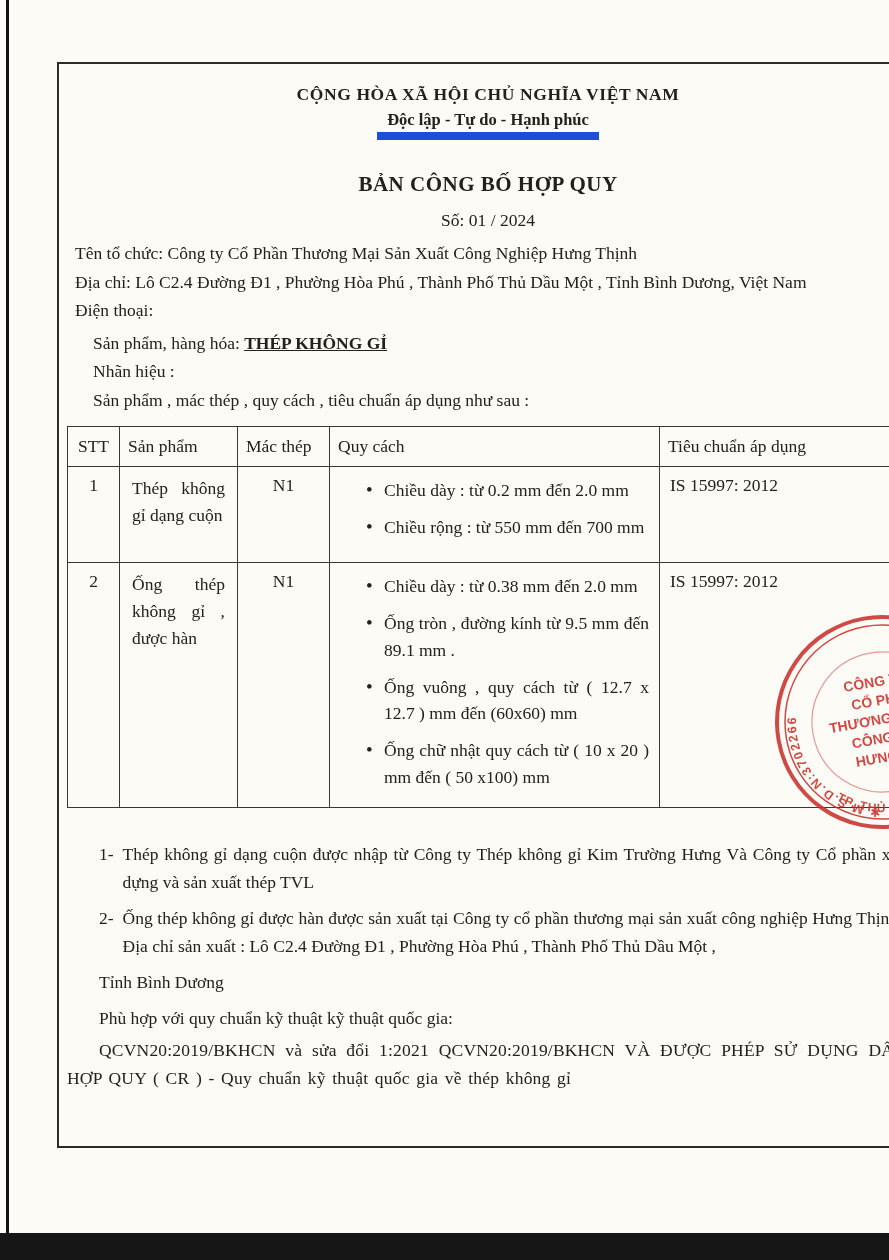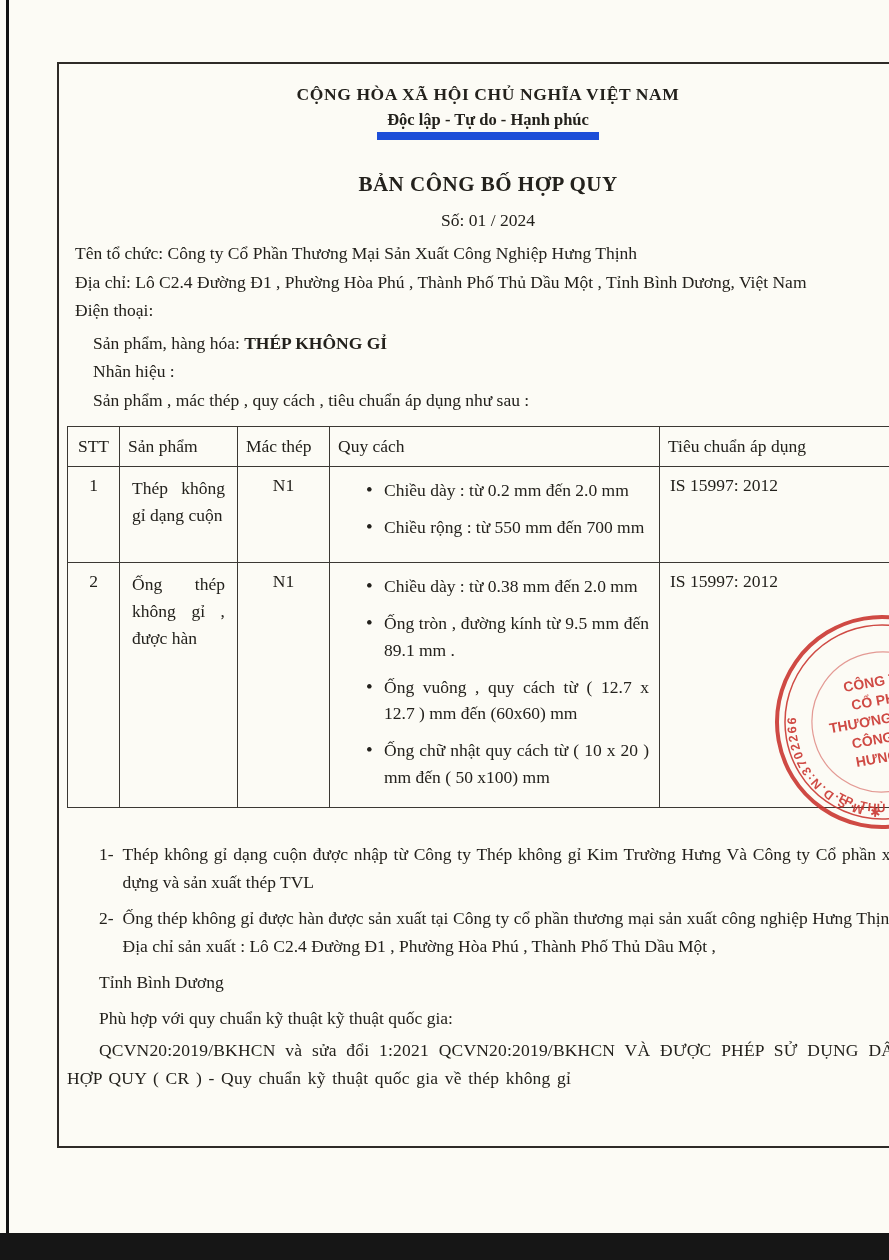--- a/index.html
+++ b/index.html
@@ -23,21 +23,21 @@
   }
   .nat-title { text-align:center; font-weight:bold; font-size:17.5px; letter-spacing:.6px; }
   .nat-motto { text-align:center; font-weight:bold; font-size:16.5px; margin-top:5px; }
   .nat-motto .u { display:inline-block; border-bottom:8px solid #1d4ed8; padding:0 10px 2px 10px; }
   .doc-title { text-align:center; font-weight:bold; font-size:21px; letter-spacing:.5px; margin-top:32px; }
   .doc-number { text-align:center; font-size:17.5px; margin-top:13px; }
   .para { font-size:17.5px; line-height:1.63; }
   .info-block { margin-top:8px; padding-left:8px; padding-right:4px; }
   .line-sp { margin-top:4px; }
   .indented { padding-left:18px; }
-  .bold { font-weight:bold; }
+  .bold { font-weight:bold;text-decoration:underline; }
 
   table.spec { border-collapse:collapse; width:100%; margin-top:12px; font-size:17.5px; table-layout:fixed; }
   .spec th, .spec td { border:1.5px solid #3b3833; vertical-align:top; padding:8px 8px; font-weight:normal; text-align:left; }
   .spec thead th { height:40px; vertical-align:middle; padding-top:4px; padding-bottom:4px; }
   .spec .c { text-align:center; }
   .spec td.product { text-align:justify; padding-left:12px; padding-right:12px; line-height:1.55; }
   .spec td.specs-cell { padding:10px 10px 6px 10px; }
   .spec td.standard { padding-left:10px; }
   .row-1 td { height:96px; }
   .row-2 td { height:240px; }

